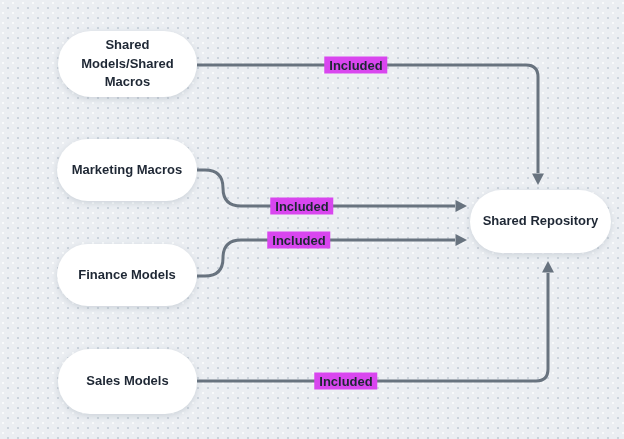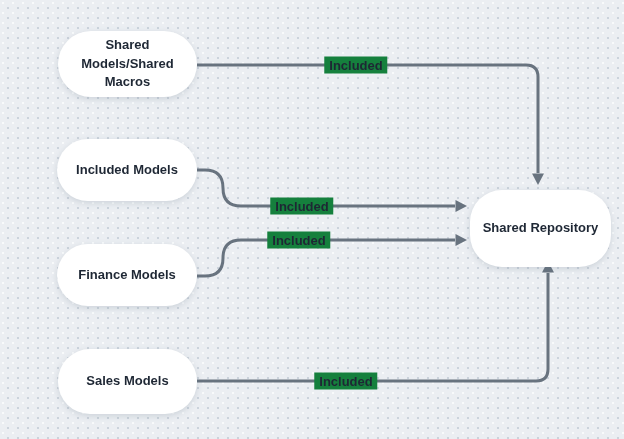--- a/index.html
+++ b/index.html
@@ -54,25 +54,25 @@
     line-height: 1.45;
     box-sizing: border-box;
   }
   .node-label {
     white-space: pre-line;
   }
   .node-shared-models { left: 58px;  top: 31px;  width: 139px; height: 66px; border-radius: 33px; }
   .node-marketing     { left: 57px;  top: 139px; width: 140px; height: 62px; border-radius: 31px; }
   .node-finance       { left: 57px;  top: 244px; width: 140px; height: 62px; border-radius: 31px; }
   .node-sales         { left: 58px;  top: 349px; width: 139px; height: 65px; border-radius: 32px; }
-  .node-repository    { left: 470px; top: 190px; width: 141px; height: 77px; border-radius: 32px; }
+  .node-repository    { left: 470px; top: 190px; width: 141px; height: 63px; border-radius: 32px; }
   .edge-label {
     position: absolute;
     transform: translate(-50%, -50%);
-    background: #15803d;
+    background: #d946ef;
     padding: 1px 5px;
     color: #1e2734;
     font-size: 13px;
     font-weight: 600;
     white-space: nowrap;
   }
   .edge-label-1 { left: 356px; top: 65px; }
   .edge-label-2 { left: 302px; top: 206px; }
   .edge-label-3 { left: 299px; top: 240px; }
   .edge-label-4 { left: 346px; top: 381px; }
@@ -97,21 +97,21 @@
     <polygon class="arrowhead" points="548,261 542,272.5 554,272.5"></polygon>
   </svg>
 
   <div class="node node-shared-models">
     <span class="node-label">Shared
 Models/Shared
 Macros</span>
   </div>
 
   <div class="node node-marketing">
-    <span class="node-label">Included Models</span>
+    <span class="node-label">Marketing Macros</span>
   </div>
 
   <div class="node node-sales">
     <span class="node-label">Sales Models</span>
   </div>
 
   <div class="node node-finance">
     <span class="node-label">Finance Models</span>
   </div>
 

